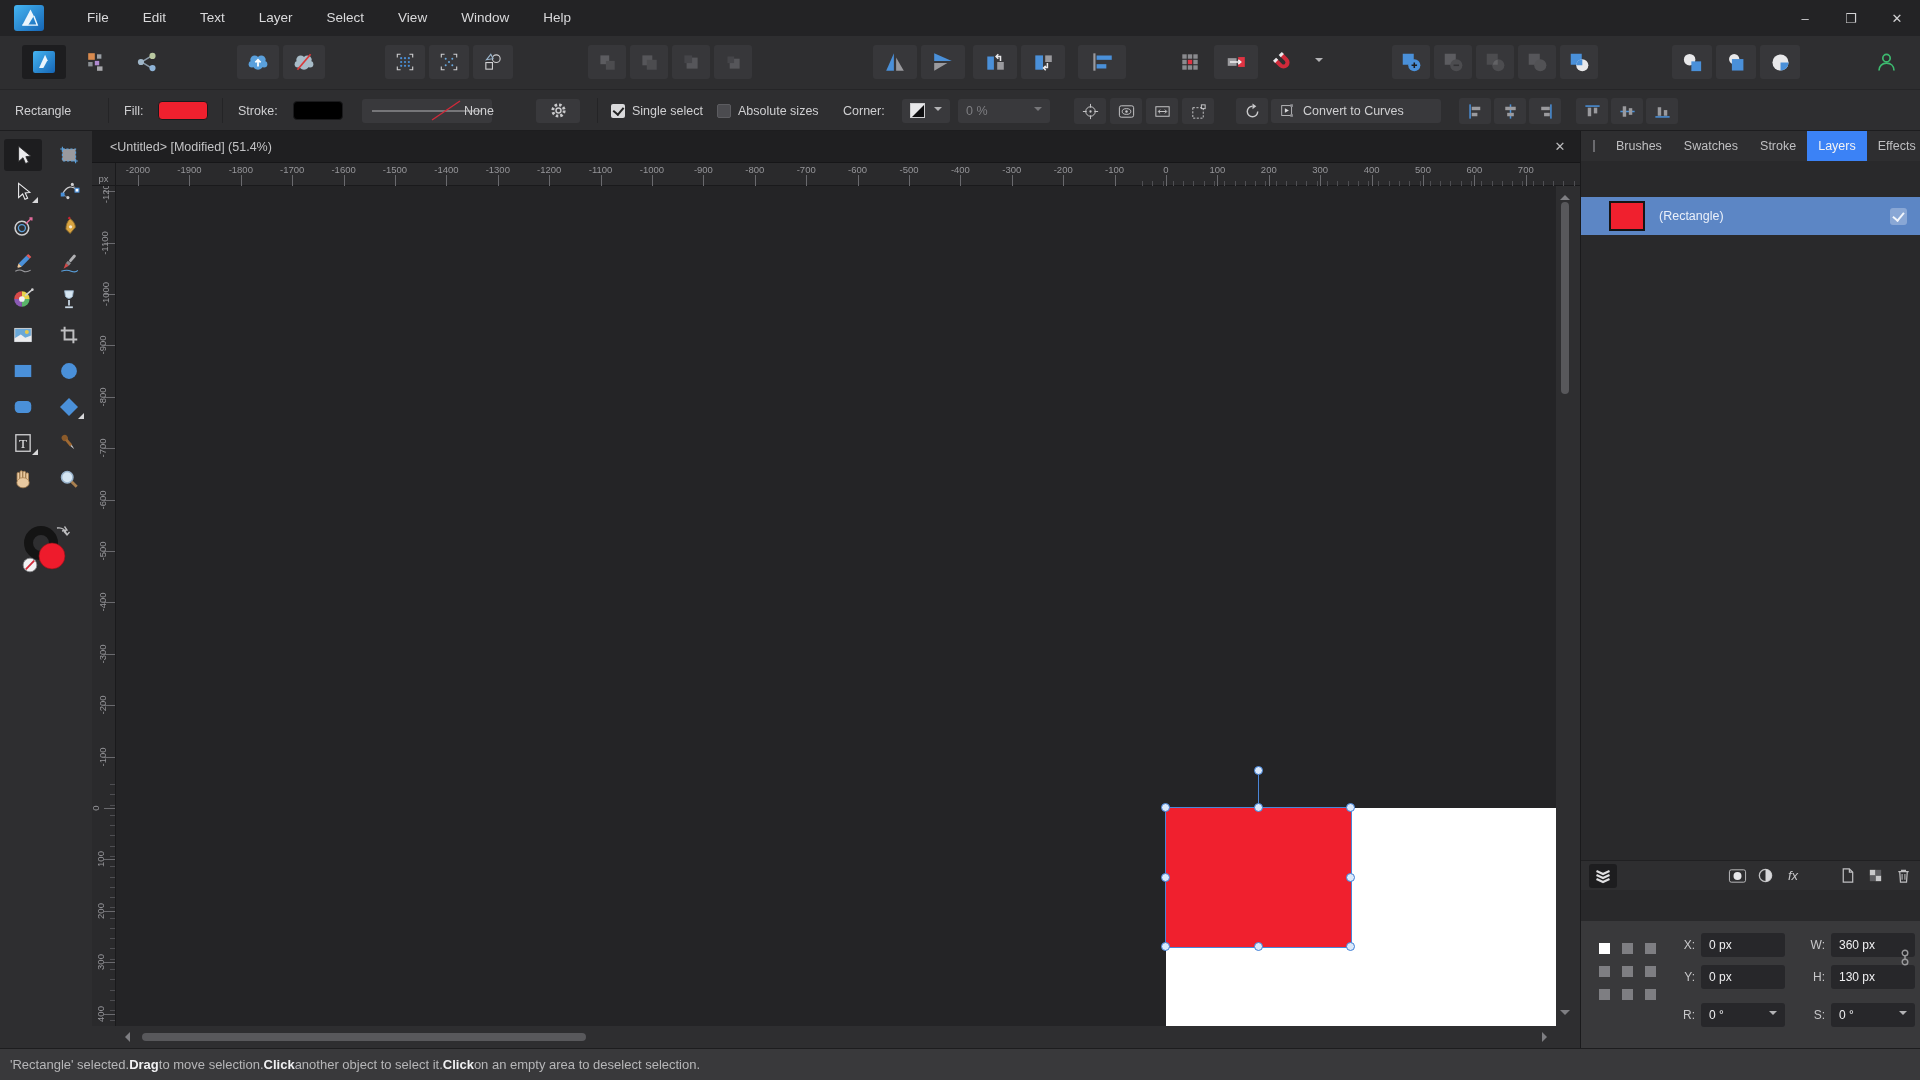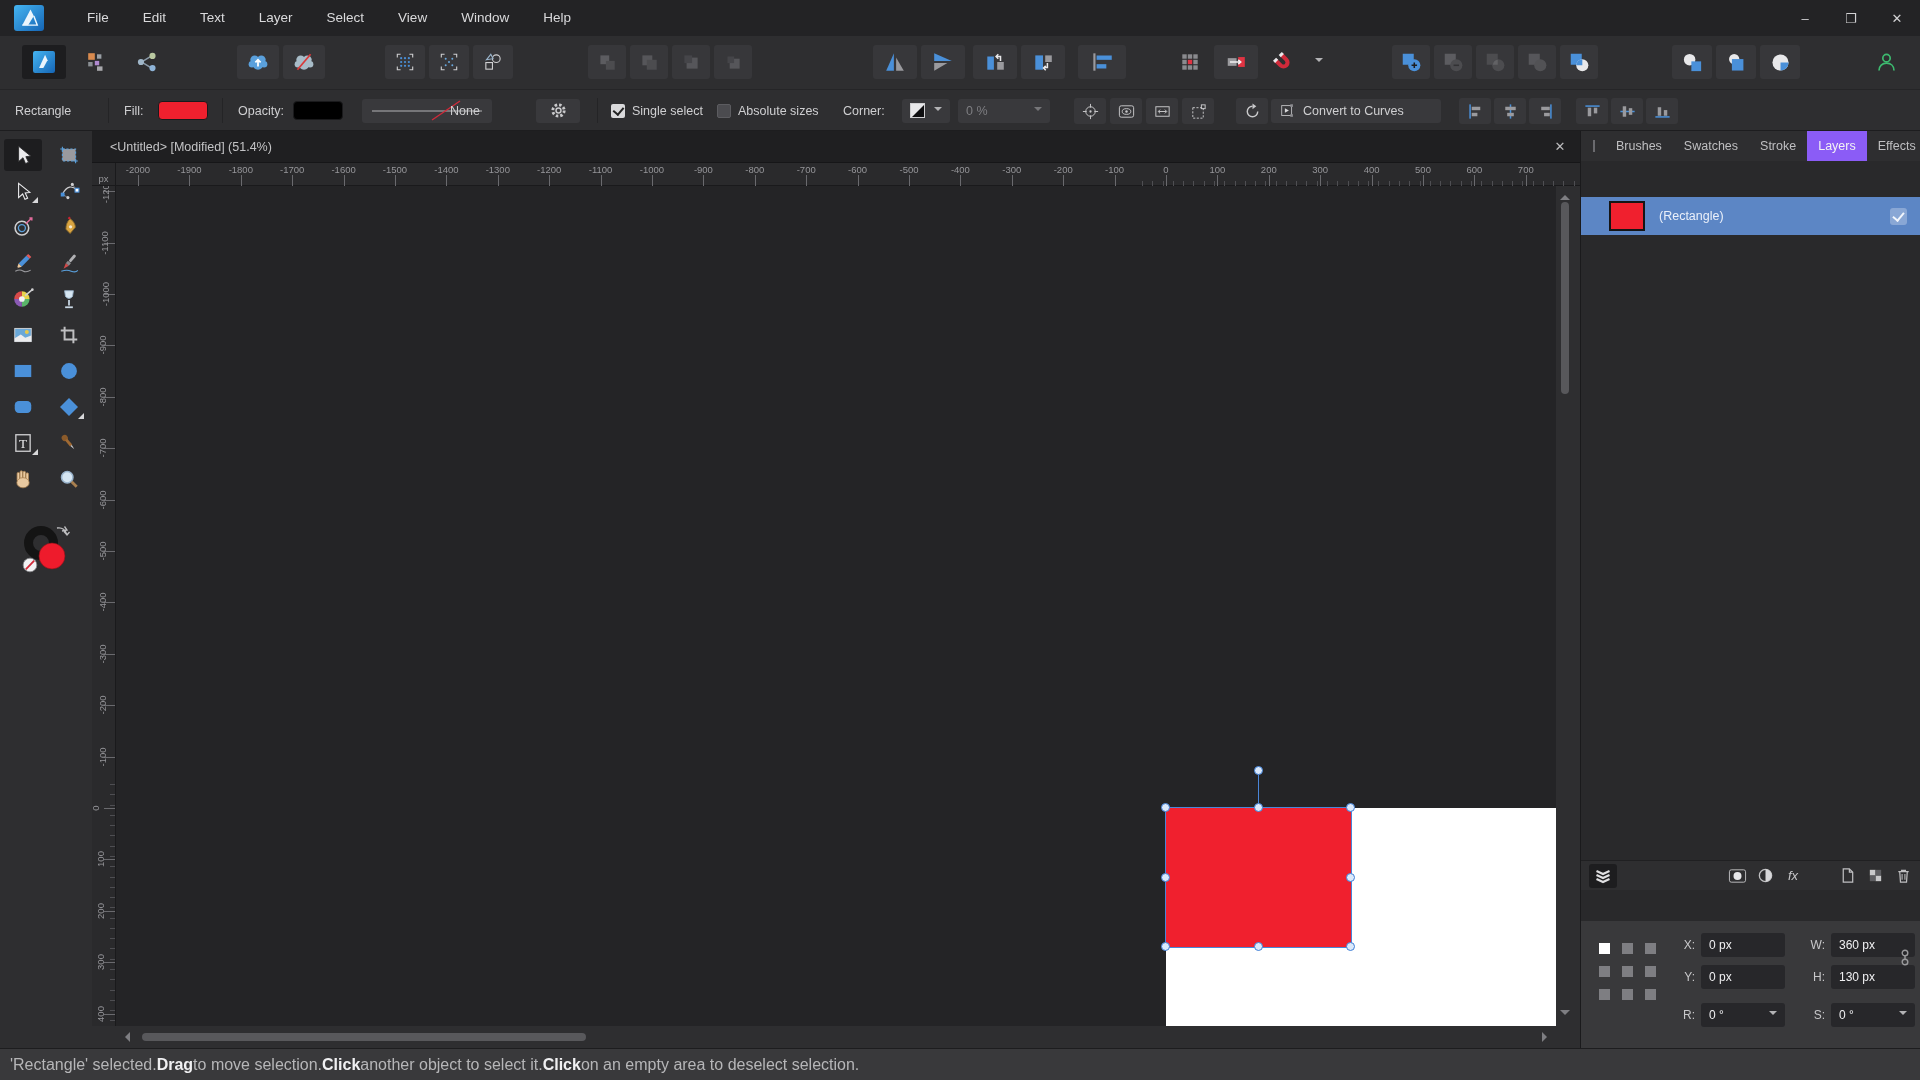--- a/index.html
+++ b/index.html
@@ -66,29 +66,29 @@
 
   #canvas { position:absolute; left:24px; top:0; width:1440px; height:840px; background:#242426; overflow:hidden; }
   #page { position:absolute; left:1050px; top:622px; width:390px; height:218px; background:#ffffff; }
   #redrect { position:absolute; left:0; top:0; width:185px; height:139px; background:#f0202e; outline:1.3px solid #4a86d8; }
   .hdl { position:absolute; width:9px; height:9px; border-radius:50%; background:#dbe9fb; border:1.5px solid #3f7fd6; }
   #rotstem { position:absolute; left:92px; top:-33px; width:1.3px; height:33px; background:#4a86d8; }
 
   .sb-thumb { position:absolute; background:#58585b; border-radius:4px; }
   .sb-arrow { position:absolute; width:0; height:0; border:5px solid transparent; }
 
-  #statusbar { position:absolute; left:0; top:1048px; width:1920px; height:32px; background:#39393b; border-top:1px solid #1d1d1f; display:flex; align-items:center; font-size:16px; color:#b6b6b8; padding-left:10px; }
+  #statusbar { position:absolute; left:0; top:1048px; width:1920px; height:32px; background:#39393b; border-top:1px solid #1d1d1f; display:flex; align-items:center; font-size:13px; color:#b6b6b8; padding-left:10px; }
   #statusbar b { color:#f0f0f2; font-weight:bold; }
 
   
   #rightpanel { position:absolute; left:1580px; top:131px; width:340px; height:917px; background:#29292b; border-left:1px solid #1a1a1c; }
   #ptabs { position:absolute; left:0; top:0; width:340px; height:30px; background:#2e2e30; display:flex; align-items:stretch; font-size:12.5px; color:#bfbfc1; }
   #ptabs .grip { width:3px; height:12px; border-left:1px solid #6a6a6e; border-right:1px solid #6a6a6e; margin:9px 10px 0 12px; }
   .ptab { padding:0 11px; line-height:30px; }
-  .ptab.active { background:#8b5cf6; color:#f2f2f4; }
+  .ptab.active { background:#3b82f6; color:#f2f2f4; }
 
   #opacityrow { position:absolute; left:0; top:30px; width:340px; height:36px; background:#323234; display:flex; align-items:center; font-size:12px; }
   .drop { background:#27272a; border-radius:3px; height:24px; display:flex; align-items:center; padding:0 7px; color:#e8e8ea; }
 
   #layerrow { position:absolute; left:0; top:66px; width:340px; height:38px; background:#5c86c5; display:flex; align-items:center; }
   #layerthumb { width:36px; height:30px; background:#f0202e; border:2px solid #151515; margin-left:28px; }
   #layername { margin-left:14px; font-size:12.5px; color:#eaf0fa; }
   #layercheck { margin-left:auto; margin-right:14px; width:17px; height:17px; border-radius:3px; background:rgba(255,255,255,.28); position:relative; }
   #layercheck::after { content:""; position:absolute; left:4.5px; top:2px; width:5px; height:9px; border:solid #f2f6fc; border-width:0 2px 2px 0; transform:rotate(40deg); }
 
@@ -386,33 +386,33 @@
 </div>
 
 <div id="contextbar">
   <div class="cb" style="left:15px">Rectangle</div>
   <div class="vdiv" style="left:108px"></div>
   <div class="cb" style="left:124px">Fill:</div>
   <div class="cb" style="left:130px">
       <div class="swatch" style="margin-left:28px;width:50px;height:19px;background:#f0202e"></div>
     </div>
   <div class="vdiv" style="left:222px"></div>
-  <div class="cb" style="left:238px">Opacity:</div>
+  <div class="cb" style="left:238px">Stroke:</div>
   <div class="cb" style="left:293px">
       <div class="swatch" style="width:50px;height:19px;background:#000"></div>
     </div>
   <div class="cb" style="left:362px">
       <div class="field" style="width:130px;position:relative">
       <svg viewBox="0 0 114 22" width="114" height="22">
           <path d="M2 11 H112" stroke="#b3b3b5" stroke-width="1.2"></path>
           <path d="M62 20 L90 1" stroke="#d02a3a" stroke-width="1.4"></path>
         </svg>
       </div>
     </div>
-  <div class="cb" style="left:450px">None</div>
+  <div class="cb" style="left:464px">None</div>
   <div class="cb" style="left:536px">
       <div class="field" style="width:44px;justify-content:center">
       <svg viewBox="0 0 20 20" width="19" height="19">
           <circle cx="10" cy="10" r="6" fill="none" stroke="#c9c9cb" stroke-width="3" stroke-dasharray="2.6 2.1"></circle>
           <circle cx="10" cy="10" r="2.6" fill="none" stroke="#c9c9cb" stroke-width="1.6"></circle>
         </svg>
       </div>
     </div>
   <div class="vdiv" style="left:597px"></div>
   <div class="cb" style="left:611px">

